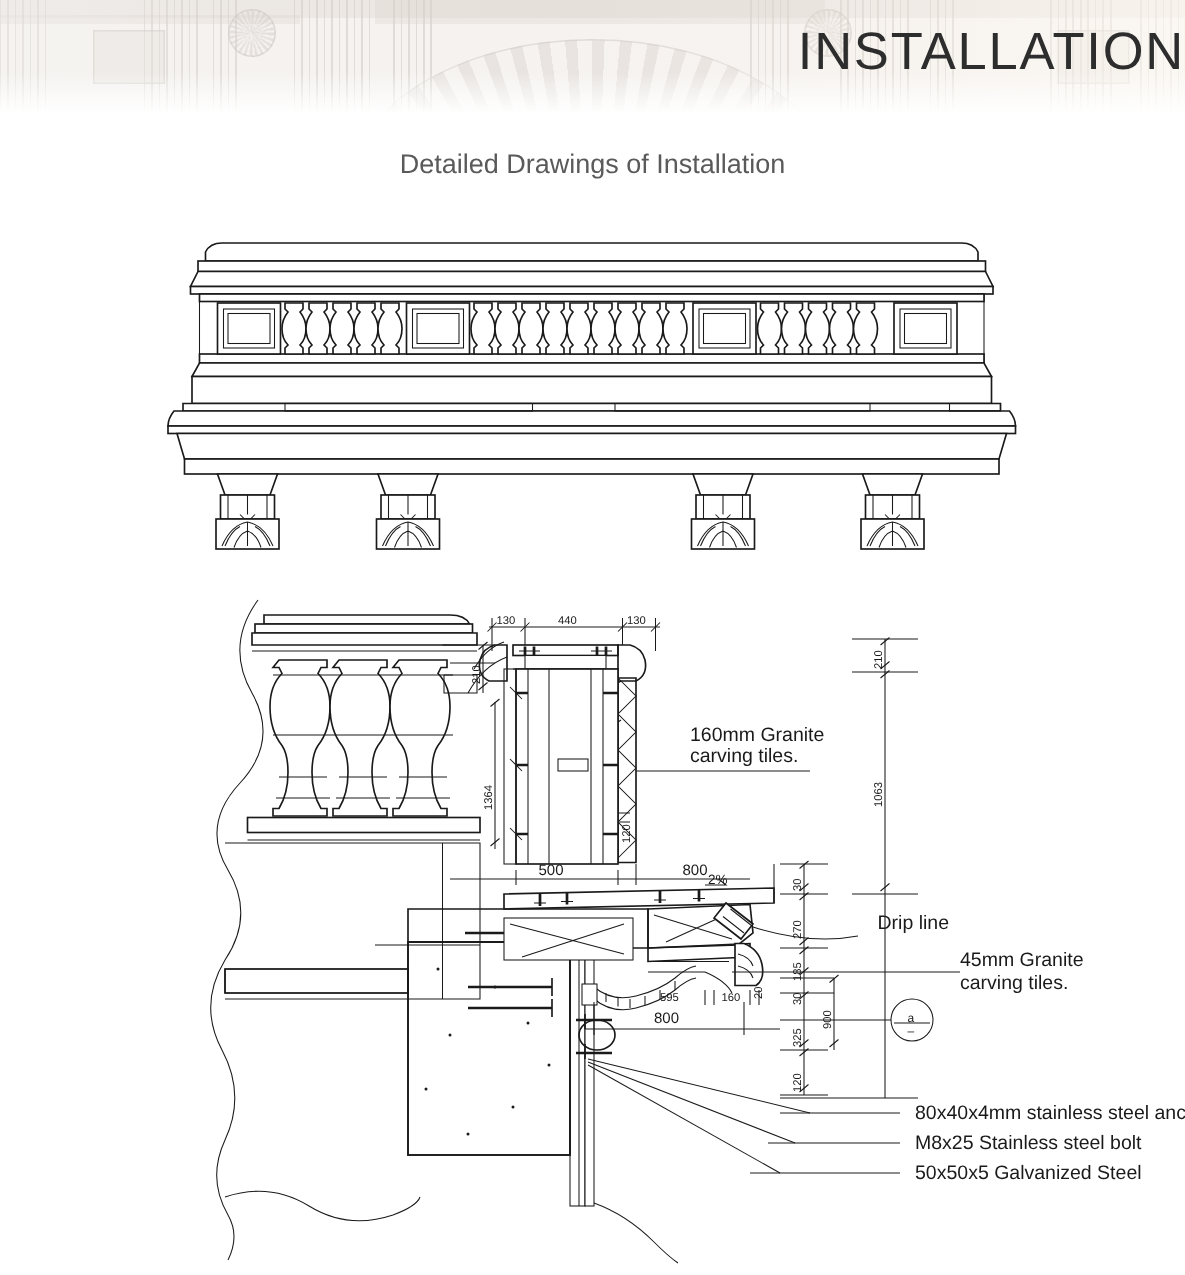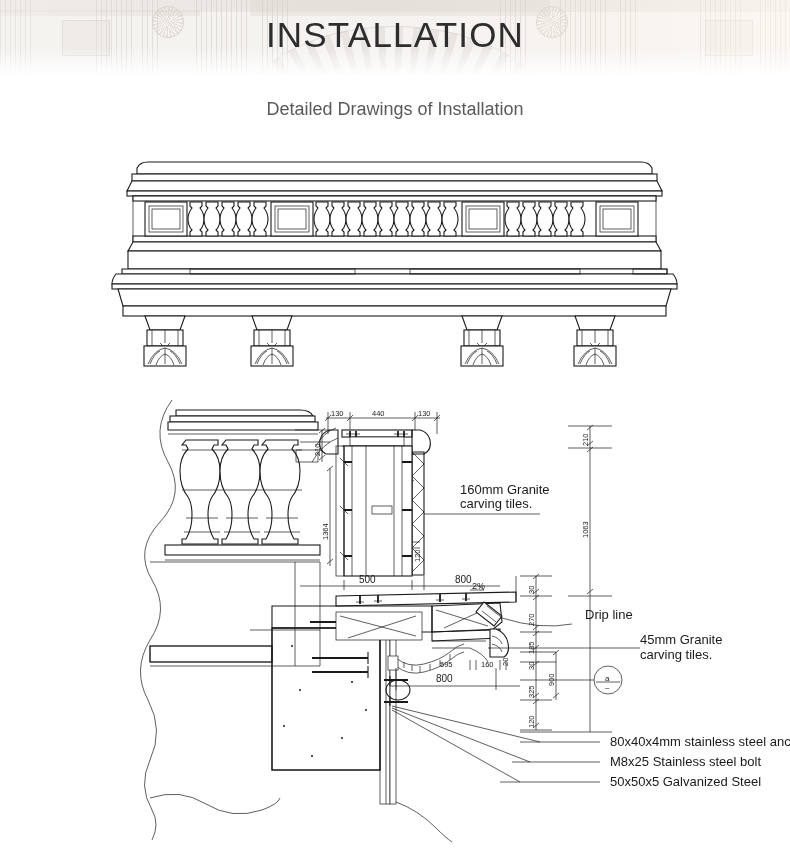--- a/index.html
+++ b/index.html
@@ -53,21 +53,21 @@
       rgba(250,248,246,.30) 22%,
       rgba(252,250,248,.25) 50%,
       rgba(253,248,242,.45) 78%,
       rgba(254,250,244,.70) 100%);
   }
   .banner-fade{
     position:absolute;left:0;right:0;bottom:0;height:30px;
     background:linear-gradient(180deg, rgba(255,255,255,0) 0%, #ffffff 92%);
   }
   .banner-title{
-    position:absolute;left:0;right:0;top:17px;text-align:center;
+    position:absolute;left:0;right:0;top:17px;text-align:right;
     font-size:35px;letter-spacing:1.2px;font-weight:400;color:#2d2d2d;
     line-height:1;
   }
   .subtitle{
     position:absolute;left:0;right:0;top:100px;text-align:center;
     font-size:18px;color:#5a5a5a;font-weight:400;line-height:1;
   }
 
   
   .elevation{position:absolute;left:0;top:150px;width:790px;height:240px;}

